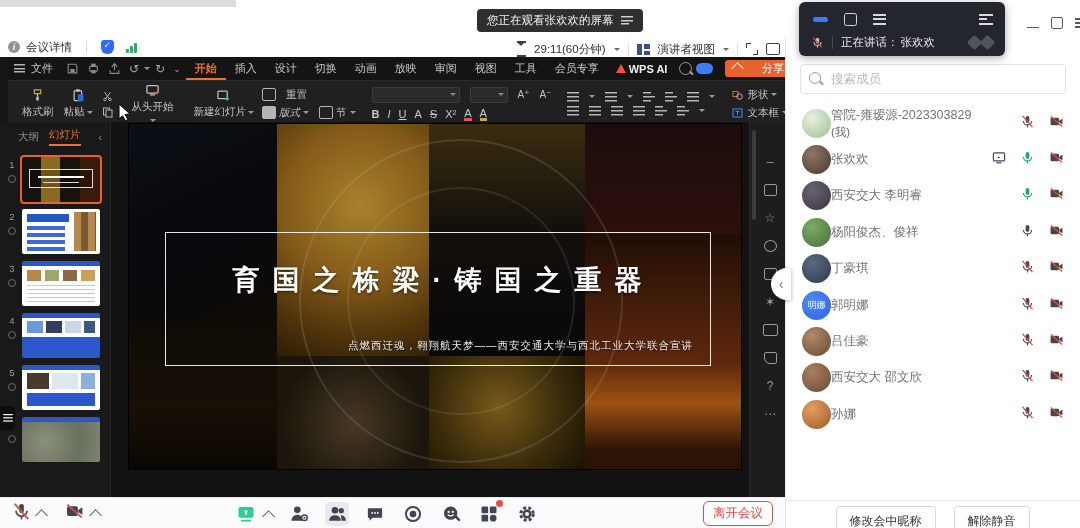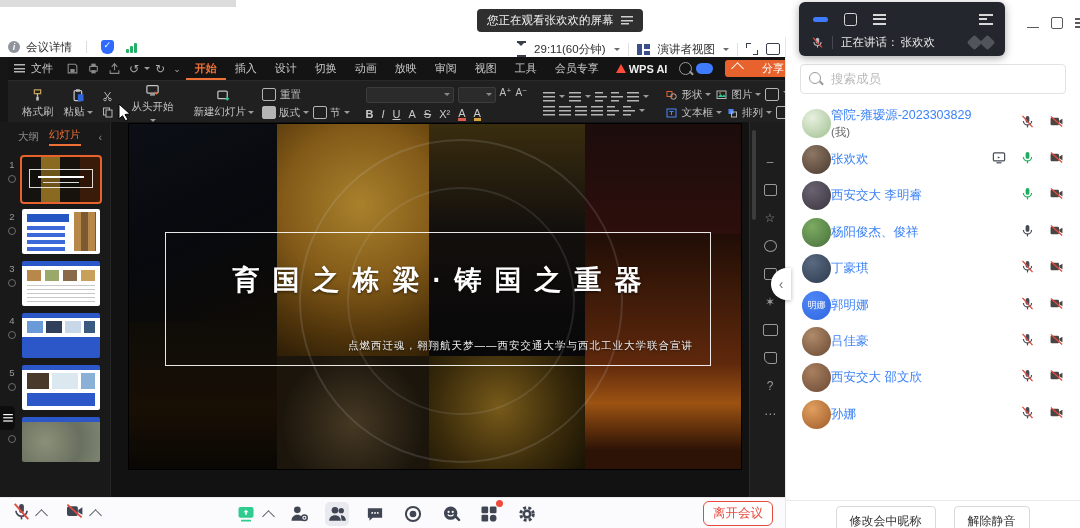--- a/index.html
+++ b/index.html
@@ -90,21 +90,21 @@
      height:17px;padding:0 8px;border-radius:3px;margin-right:6px;}
   .share-arrow{width:8px;height:8px;border-left:1.6px solid #fff;border-bottom:1.6px solid #fff;position:relative;}
   
   .wps-ribbon{display:flex;align-items:stretch;height:41px;background:#202020;border-top:1px solid #2a2a2a;
      color:#c2c2c2;font-size:10.5px;padding:2px 4px 0 6px;}
   .rg{display:flex;align-items:center;gap:6px;padding:0 6px;}
   .rdiv{width:1px;background:#323232;margin:4px 2px;}
   .bigbtn{display:flex;flex-direction:column;align-items:center;justify-content:center;gap:2px;padding:0 2px;white-space:nowrap;}
   .bigbtn .ic{width:17px;height:15px;}
   .smallcol{display:flex;flex-direction:column;justify-content:center;gap:4px;}
-  .smallrow{display:flex;align-items:flex-start;gap:4px;white-space:nowrap;}
+  .smallrow{display:flex;align-items:center;gap:10px;white-space:nowrap;}
   .mini-ic{width:12px;height:11px;border:1.4px solid #b5b5b5;border-radius:2px;display:inline-block;}
   .mini-ic.fill{background:#b5b5b5;}
   .dcaret{width:0;height:0;border:3px solid transparent;border-top-color:#9a9a9a;margin-top:3px;display:inline-block;}
   .fontcol{display:flex;flex-direction:column;gap:4px;justify-content:center;}
   .fbox{width:86px;height:14px;background:#2b2b2b;border:1px solid #3c3c3c;border-radius:2px;position:relative;}
   .fbox.small{width:36px;}
   .fbox:after{content:"";position:absolute;right:3px;top:5px;border:3px solid transparent;border-top-color:#8a8a8a;}
   .fmt-letters{display:flex;align-items:center;gap:8px;font-size:11px;color:#cacaca;}
   .fmt-letters .it{font-style:italic;}
   .fmt-letters .un{text-decoration:underline;}
@@ -204,21 +204,21 @@
   .search-wrap input{width:100%;height:100%;box-sizing:border-box;border:1px solid #e2e2e2;border-radius:4px;
      padding:0 10px 0 30px;font-size:12.5px;color:#333;outline:none;font-family:inherit;}
   .search-wrap input::placeholder{color:#b9b9b9;}
   .search-ic{position:absolute;left:9px;top:8px;width:10px;height:10px;border:1.6px solid #9a9a9a;border-radius:50%;}
   .search-ic:after{content:"";position:absolute;left:8.5px;top:8.5px;width:5px;height:1.6px;background:#9a9a9a;transform:rotate(45deg);}
   .m-list{position:absolute;left:0;top:68px;width:295px;height:363px;overflow:hidden;}
   .m-row{display:flex;align-items:center;height:36.4px;padding:0 16px 0 16px;}
   .m-avatar{width:29px;height:29px;border-radius:50%;flex:none;
      display:flex;align-items:center;justify-content:center;color:#fff;font-size:9px;letter-spacing:0;}
   .m-names{flex:1;min-width:0;}
-  .m-name{font-size:12.5px;color:#3b82f6;white-space:nowrap;overflow:hidden;}
+  .m-name{font-size:12.5px;color:#737373;white-space:nowrap;overflow:hidden;}
   .m-sub{font-size:11.5px;color:#666;margin-top:1px;}
   .m-icons{display:flex;align-items:center;gap:13px;flex:none;}
   .panel-foot-line{position:absolute;left:785px;top:500px;width:295px;height:1px;background:#ebebeb;}
   .panel-foot{position:absolute;left:785px;top:506px;width:295px;display:flex;justify-content:center;gap:18px;}
   .foot-btn{border:1px solid #d9d9d9;background:#fff;border-radius:4px;font-size:12px;color:#333;
      padding:6px 13px;font-family:inherit;}
   
   .bottom-bar{left:0;top:497px;width:785px;height:31px;background:#fbfbfd;border-top:1px solid #ebebeb;}
   .bb-group{position:absolute;display:flex;align-items:center;gap:6px;top:4px;}
   .chev-up{width:8px;height:8px;border-left:1.7px solid #5a5f66;border-top:1.7px solid #5a5f66;transform:rotate(45deg);margin-top:4px;}
@@ -397,21 +397,21 @@
               <span>新建幻灯片</span>
               <span class="dcaret"></span>
             </span>
         </div>
         <div class="smallcol">
           <div class="smallrow">
               <span class="mini-ic"></span>
               <span>重置</span>
             </div>
           <div class="smallrow">
-            <span style="display:flex;align-items:center;gap:3px;">
+            <span style="display:flex;align-items:center;gap:3px;font-style:italic;">
                 <span class="mini-ic fill"></span>
                 <span>版式</span>
                 <span class="dcaret"></span>
               </span>
             <span style="display:flex;align-items:center;gap:3px;">
                 <span class="mini-ic"></span>
                 <span>节</span>
                 <span class="dcaret"></span>
               </span>
           </div>

